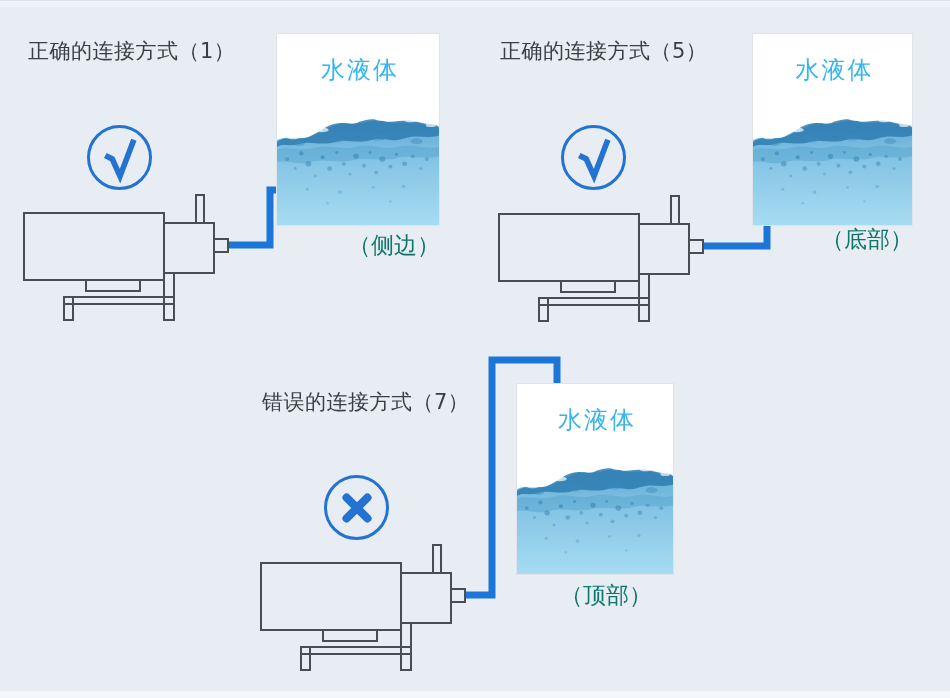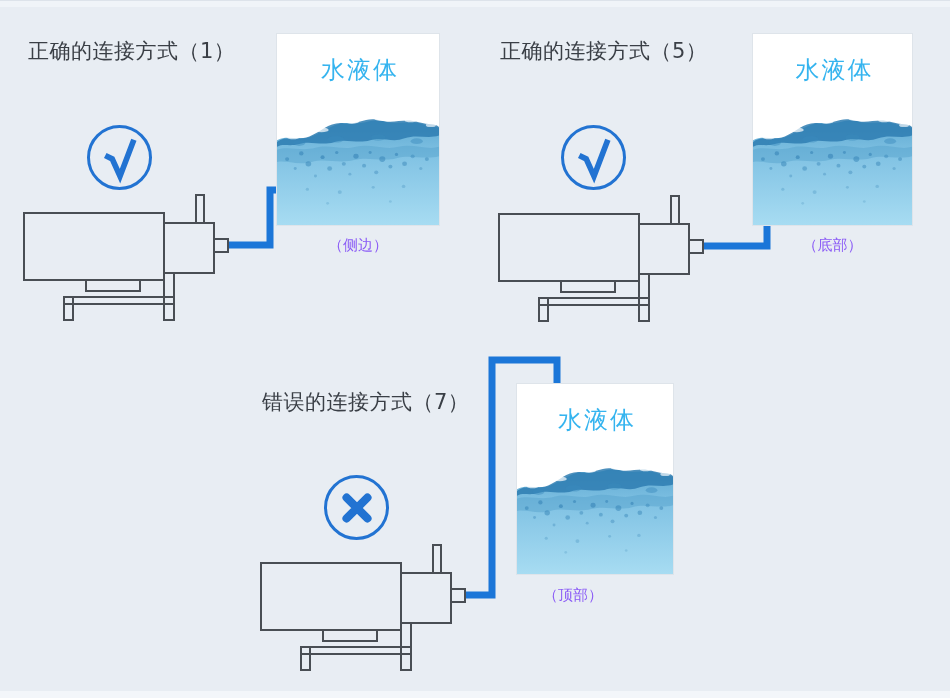--- a/index.html
+++ b/index.html
@@ -26,22 +26,22 @@
   .mark svg{display:block;}
   .tank{
     position:absolute;background:#ffffff;border:1px solid #dee4ea;box-sizing:border-box;
   }
   .tank-title{
     position:absolute;left:4px;right:0;top:18px;text-align:center;
     font-size:24px;line-height:36px;color:#35b4ef;letter-spacing:2px;white-space:nowrap;
   }
   .water{position:absolute;left:0;bottom:0;width:100%;height:113px;display:block;}
   .pos-label{
-    position:absolute;font-size:15px;line-height:23px;color:#8b5cf6;
-    text-align:center;white-space:nowrap;
+    position:absolute;font-size:23px;line-height:23px;color:#0f766e;
+    text-align:right;white-space:nowrap;
   }
 </style>
 </head>
 <body>
 
 <div class="canvas">
 
   <div class="strip-top"></div>
   <div class="strip-bottom"></div>
 
@@ -137,21 +137,21 @@
     <svg width="52" height="52" viewBox="-30 -30 60 60">
       <polyline points="-17,-3 -9,1 0,21 16,-21" fill="none" stroke="#2273d2" stroke-width="6.5" stroke-linejoin="miter"></polyline>
     </svg>
   </div>
   <div class="tank" style="left:752px;top:33px;width:161px;height:193px">
     <div class="tank-title">水液体</div>
     <svg class="water" viewBox="0 0 160 120" preserveAspectRatio="none">
       <use href="#waterart"></use>
     </svg>
   </div>
-  <div class="pos-label" style="left:752px;top:234px;width:161px">（底部）</div>
+  <div class="pos-label" style="left:752px;top:228px;width:161px">（底部）</div>
 
   <div class="title" style="left:262px;top:391px">错误的连接方式（7）</div>
   <div class="mark" style="left:324px;top:475px">
     <svg width="52" height="52" viewBox="-30 -30 60 60">
       <path d="M-12,-12 L12,12 M12,-12 L-12,12" fill="none" stroke="#2273d2" stroke-width="9.5" stroke-linecap="round"></path>
     </svg>
   </div>
   <div class="tank" style="left:516px;top:383px;width:158px;height:192px">
     <div class="tank-title">水液体</div>
     <svg class="water" viewBox="0 0 160 120" preserveAspectRatio="none">

